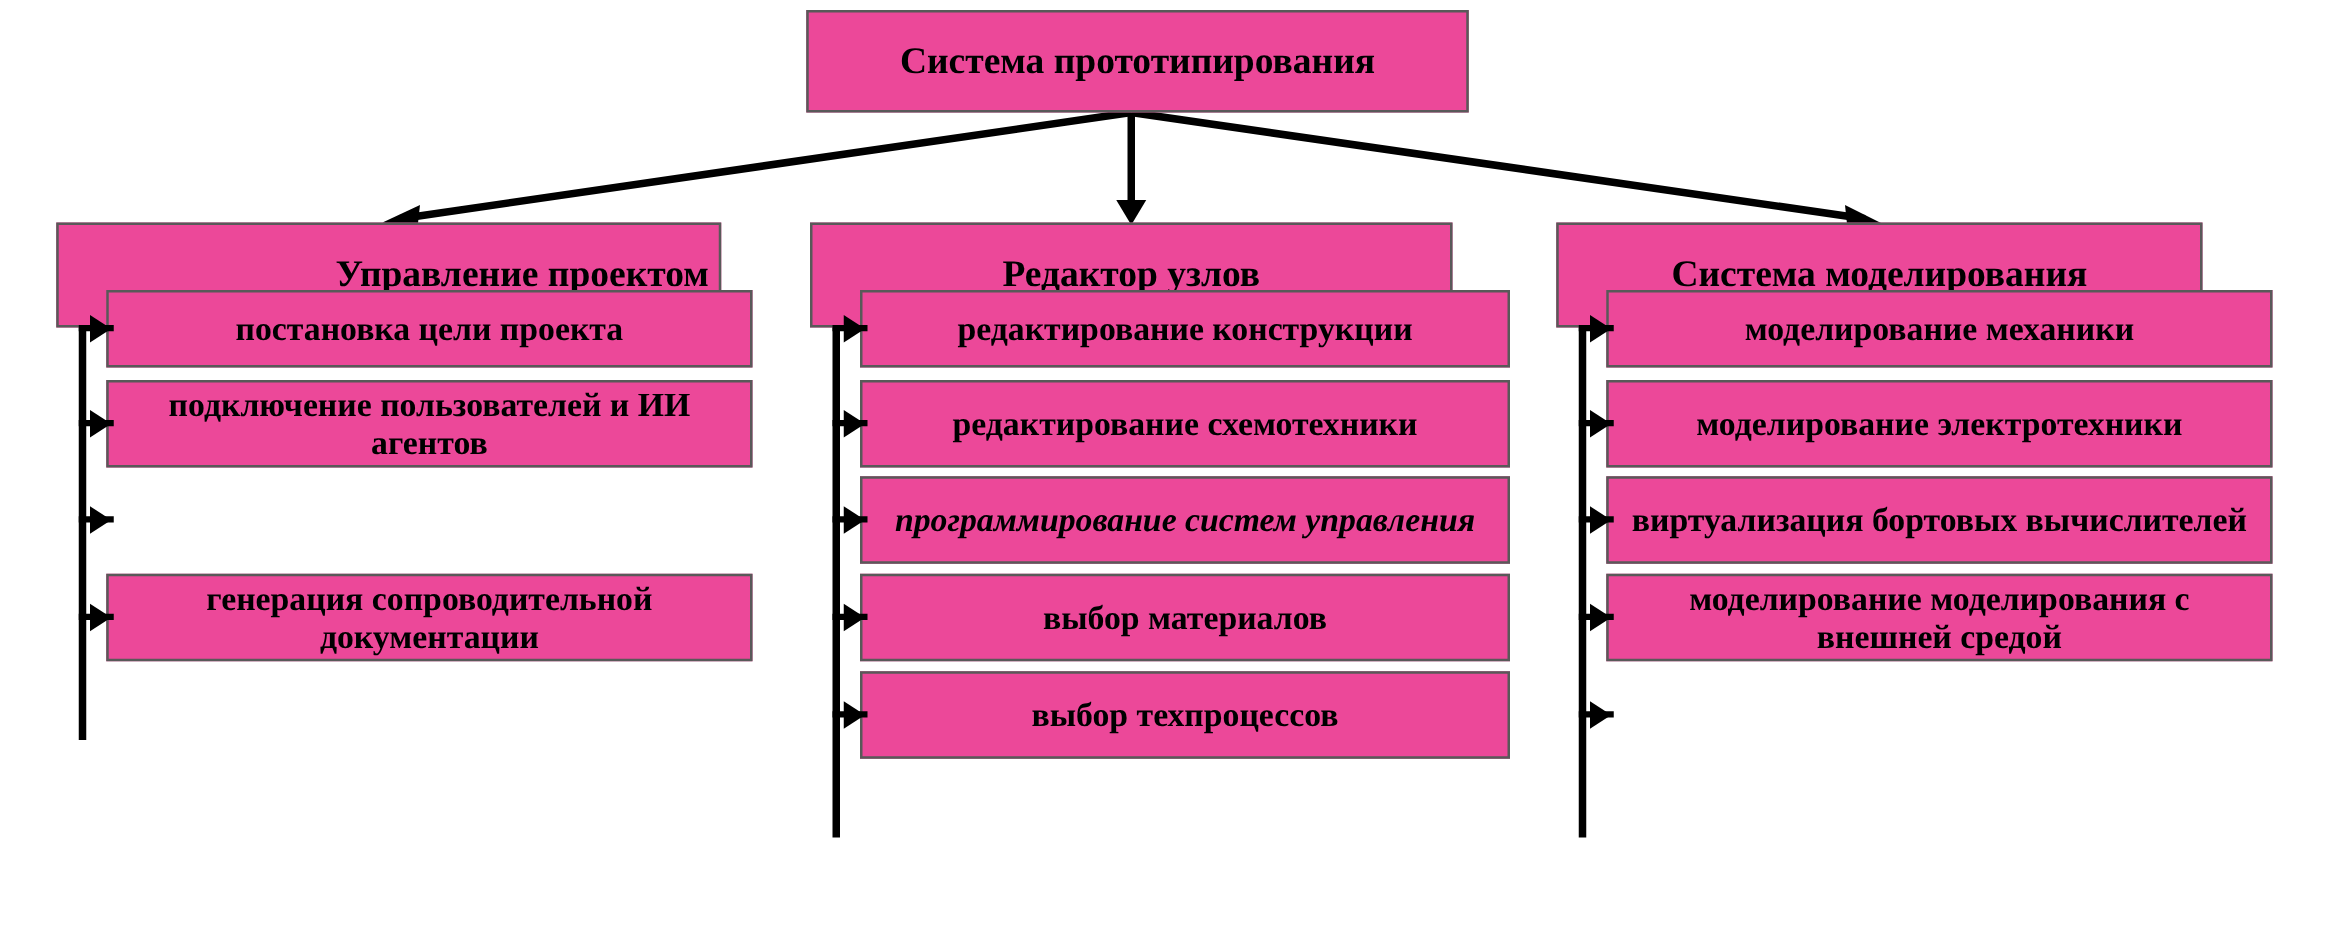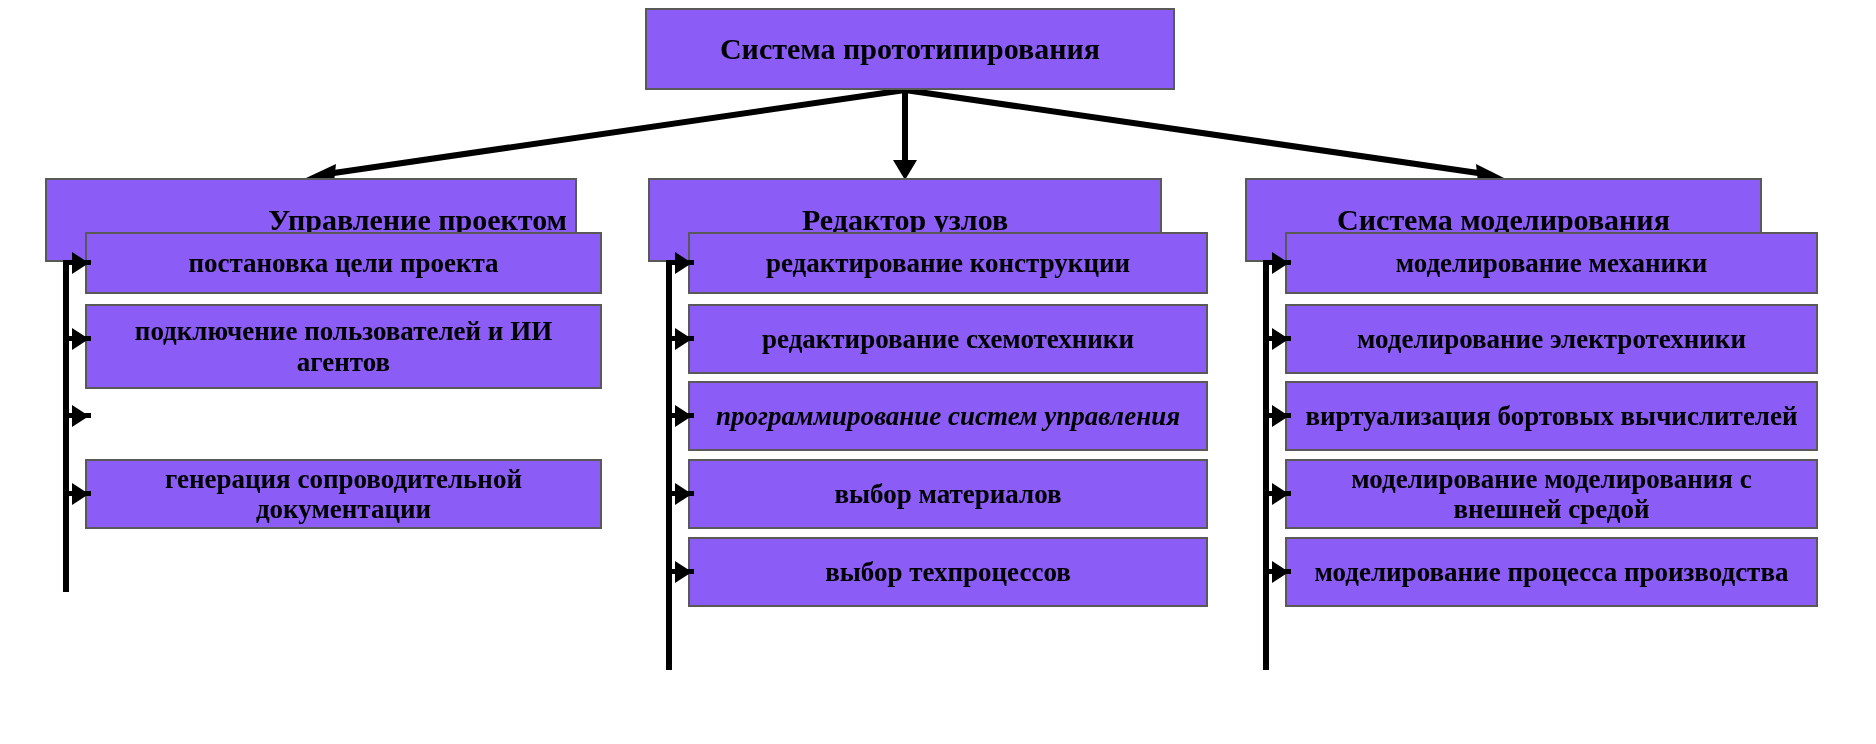--- a/index.html
+++ b/index.html
@@ -14,21 +14,21 @@
   #canvas {
     position: relative;
     width: 1876px;
     height: 744px;
     background: #ffffff;
     overflow: hidden;
   }
   .node {
     position: absolute;
     box-sizing: border-box;
-    background: #8b5cf6;
+    background: #ec4899;
     border: 2px solid #595959;
     display: flex;
     align-items: center;
     justify-content: center;
     text-align: center;
     color: #000000;
     font-weight: bold;
     line-height: 1.12;
     z-index: 3;
   }
@@ -103,21 +103,21 @@
   <div class="trunk" style="left:63px; top:256px; height:336px;"></div>
 
   <div class="arrow-h" style="left:63px; top:260px; width:28px;"></div>
   <div class="arrow-head" style="left:72px; top:252px;"></div>
   <div class="node leaf" style="left:85px; top:232px; width:517px; height:62px;">
     <span class="label">постановка цели проекта</span>
   </div>
 
   <div class="arrow-h" style="left:63px; top:336px; width:28px;"></div>
   <div class="arrow-head" style="left:72px; top:328px;"></div>
-  <div class="node leaf" style="left:85px; top:304px; width:517px; height:85px;">
+  <div class="node leaf" style="left:85px; top:304px; width:517px; height:70px;">
     <span class="label">подключение пользователей и ИИ агентов</span>
   </div>
 
   <div class="arrow-h" style="left:63px; top:413px; width:28px;"></div>
   <div class="arrow-head" style="left:72px; top:405px;"></div>
 
   <div class="arrow-h" style="left:63px; top:491px; width:28px;"></div>
   <div class="arrow-head" style="left:72px; top:483px;"></div>
   <div class="node leaf" style="left:85px; top:459px; width:517px; height:70px;">
     <span class="label">генерация сопроводительной документации</span>
@@ -182,17 +182,14 @@
   </div>
 
   <div class="arrow-h" style="left:1263px; top:491px; width:28px;"></div>
   <div class="arrow-head" style="left:1272px; top:483px;"></div>
   <div class="node leaf" style="left:1285px; top:459px; width:533px; height:70px;">
     <span class="label">моделирование моделирования с внешней средой</span>
   </div>
 
   <div class="arrow-h" style="left:1263px; top:569px; width:28px;"></div>
   <div class="arrow-head" style="left:1272px; top:561px;"></div>
-  <div class="node leaf" style="left:1285px; top:537px; width:533px; height:70px;">
-    <span class="label">моделирование процесса производства</span>
-  </div>
 
 </div>
 
 </body></html>

